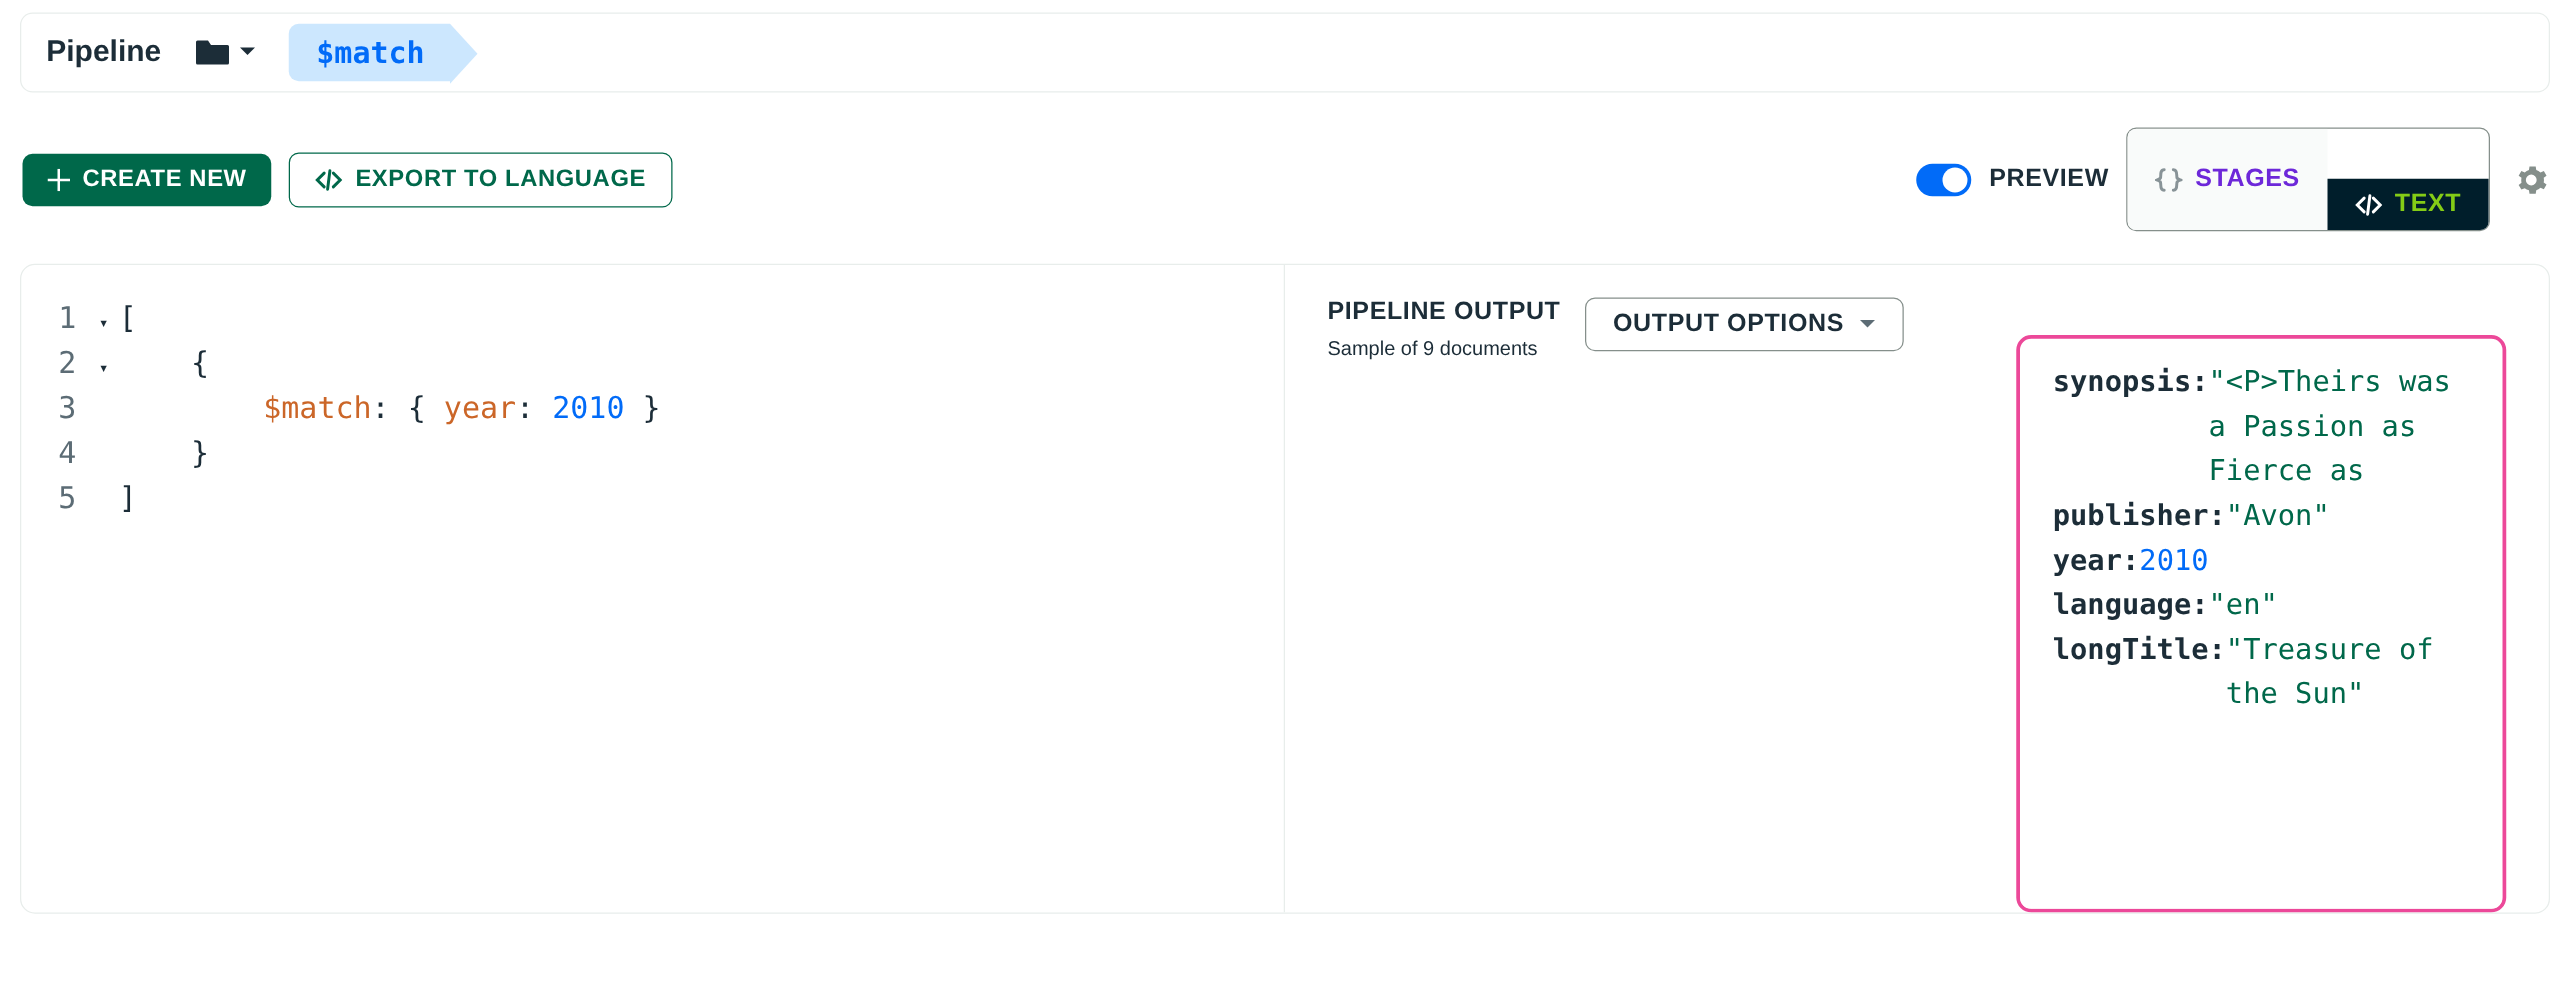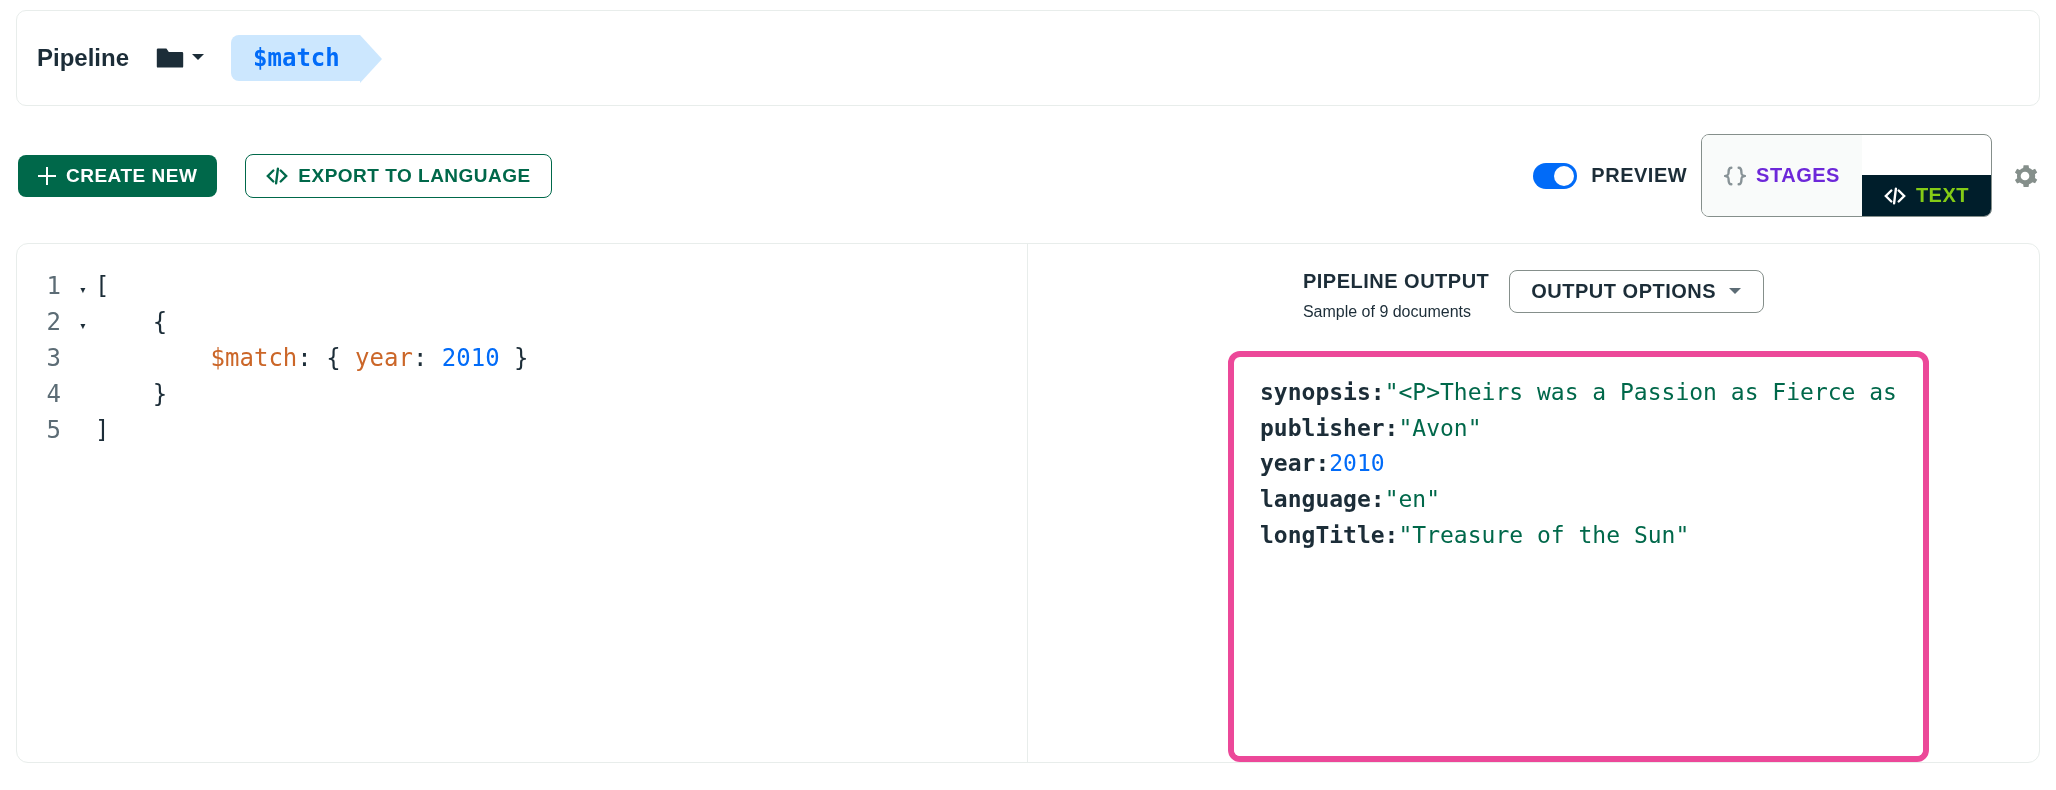--- a/index.html
+++ b/index.html
@@ -6,21 +6,21 @@
   body {
     font-family: -apple-system, BlinkMacSystemFont, "Segoe UI", Helvetica, Arial, sans-serif;
     background: #fff;
     color: #1c2d38;
     padding: 10px 16px 16px 16px;
     width: 2056px;
   }
   .breadcrumb-bar {
     border: 1px solid #e8edeb;
     border-radius: 10px;
-    padding: 24px 20px;
+    padding: 8px 20px;
     display: flex;
     align-items: center;
     gap: 26px;
     margin-bottom: 28px;
   }
   .bc-title {
     font-size: 24px;
     font-weight: 600;
     color: #1c2d38;
   }
@@ -76,21 +76,20 @@
     border: none;
   }
   .btn-primary {
     background: #00684a;
     color: #fff;
   }
   .btn-outline {
     background: #fff;
     color: #00684a;
     border: 1px solid #00684a;
-    margin-left: 14px;
   }
   .btn svg { flex-shrink: 0; }
 
   .toggle {
     width: 44px; height: 26px;
     background: #016bf8;
     border-radius: 13px;
     position: relative;
     cursor: pointer;
   }
@@ -162,22 +161,21 @@
   }
   .code { white-space: pre; }
   .tok-op   { color: #cb6628; } 
   .tok-key  { color: #cb6628; } 
   .tok-num  { color: #016bf8; }
   .tok-punc { color: #1c2d38; }
 
   .output-pane {
     padding: 26px 34px 0 34px;
     display: flex;
-    flex-direction: column;
-    align-items: center;
+    flex-direction: row;
   }
   .output-head {
     display: flex;
     justify-content: space-between;
     align-items: flex-start;
     gap: 20px;
   }
   .output-title {
     font-size: 20px;
     font-weight: 800;
@@ -199,21 +197,21 @@
     padding: 9px 21px;
     font-size: 20px;
     font-weight: 800;
     letter-spacing: 0.5px;
     color: #1c2d38;
     cursor: pointer;
   }
   .doc-card {
     margin-top: 30px;
     margin-left: 90px;
-    border: 6px solid #ec4899;
+    border: 3px solid #ec4899;
     border-radius: 12px;
     padding: 18px 26px;
     font-family: ui-monospace, Menlo, Consolas, monospace;
     font-size: 23px;
     line-height: 1.55;
     overflow: hidden;
     flex: 1;
     position: relative;
   }
   .doc-row { display: flex; align-items: baseline; }

